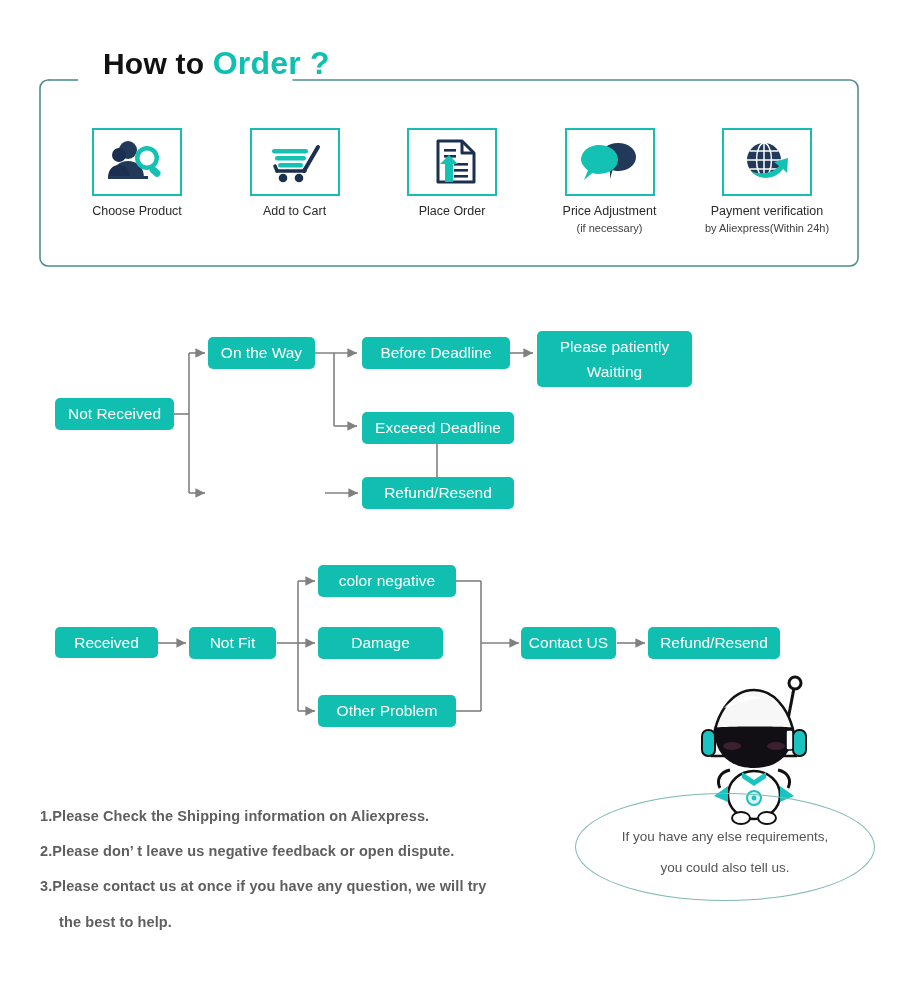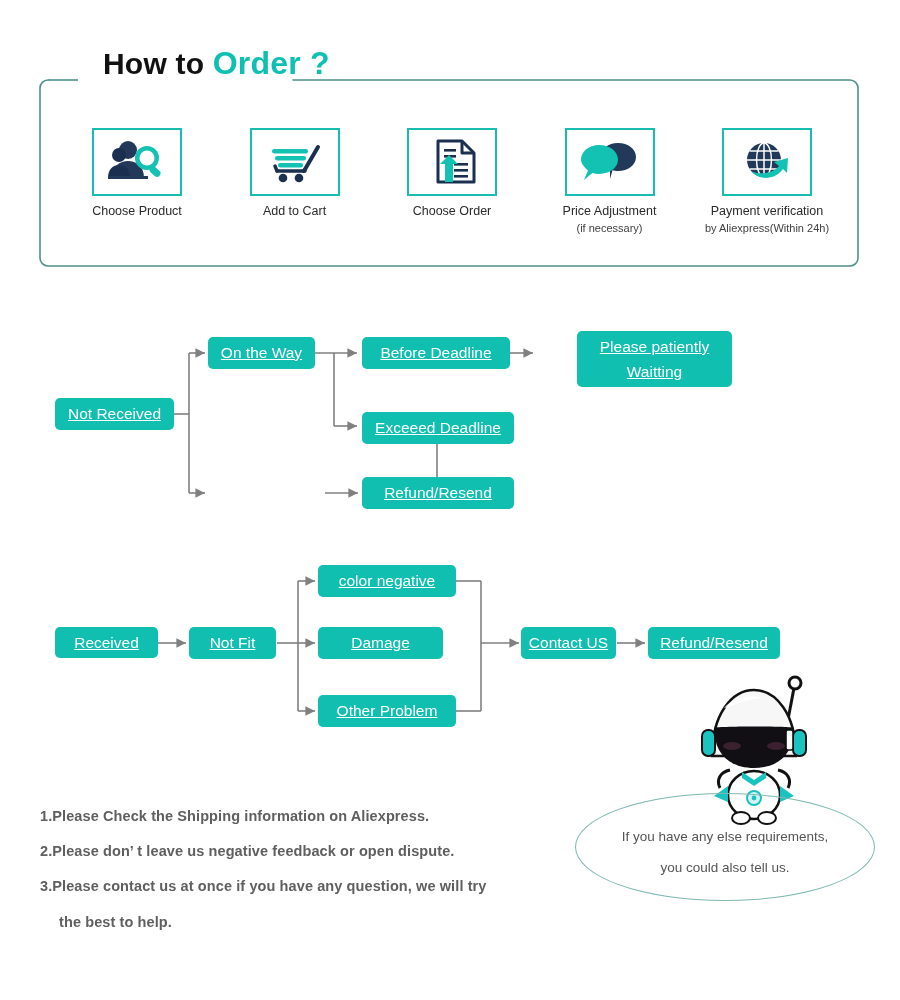--- a/index.html
+++ b/index.html
@@ -96,23 +96,22 @@
     color: #ffffff;
     font-size: 15.5px;
     display: flex;
     align-items: center;
     justify-content: center;
     text-align: center;
     box-sizing: border-box;
     line-height: 20px;
     padding: 0 6px;
     white-space: nowrap;
-    text-decoration: underline;
-  }
-  .node.two-line { white-space: normal; line-height: 25px; margin-left: 40px; }
+  }
+  .node.two-line { white-space: normal; line-height: 25px; }
 
   
   #notes {
     position: absolute;
     left: 40px;
     top: 808px;
     width: 560px;
     color: #5f5f5f;
     font-size: 14.5px;
     font-weight: bold;
@@ -214,21 +213,21 @@
           <path d="M14 3 L38 3 L50 15 L50 44 L14 44 Z" fill="#ffffff" stroke="#1b3050" stroke-width="3" stroke-linejoin="round"></path>
           <path d="M38 3 L38 15 L50 15" fill="none" stroke="#1b3050" stroke-width="3" stroke-linejoin="round"></path>
           <rect x="20" y="11" width="12" height="2.6" fill="#1b3050"></rect>
           <rect x="20" y="17" width="12" height="2.6" fill="#1b3050"></rect>
           <rect x="30" y="25" width="14" height="2.6" fill="#1b3050"></rect>
           <rect x="30" y="31" width="14" height="2.6" fill="#1b3050"></rect>
           <rect x="30" y="37" width="14" height="2.6" fill="#1b3050"></rect>
           <path d="M16 26 L25 17 L34 26 L29 26 L29 44 L21 44 L21 26 Z" fill="#14c2b3"></path>
         </svg>
       </div>
-      <div class="step-label">Choose  Order</div>
+      <div class="step-label">Place  Order</div>
       <div class="step-sub"></div>
     </div>
 
     <div class="step">
       <div class="step-box">
         <svg width="60" height="46" viewBox="0 0 60 46" xmlns="http://www.w3.org/2000/svg">
           <path d="M38 4 C48 4 56 10 56 18 C56 26 48 32 38 32 C36 32 34 31.6 32.5 31.2 L30 40 L30 30 C25 27.6 21 23.2 21 18 C21 10 28 4 38 4 Z" fill="#22395a"></path>
           <path d="M19 6 C30 6 38 12.6 38 20.6 C38 28.6 30 35 19 35 C16.5 35 14.4 34.6 12.4 34.1 L4 41 L8 31.6 C4.6 28.6 1 25 1 20.6 C1 12.6 9 6 19 6 Z" fill="#14c2b3"></path>
         </svg>
       </div>

